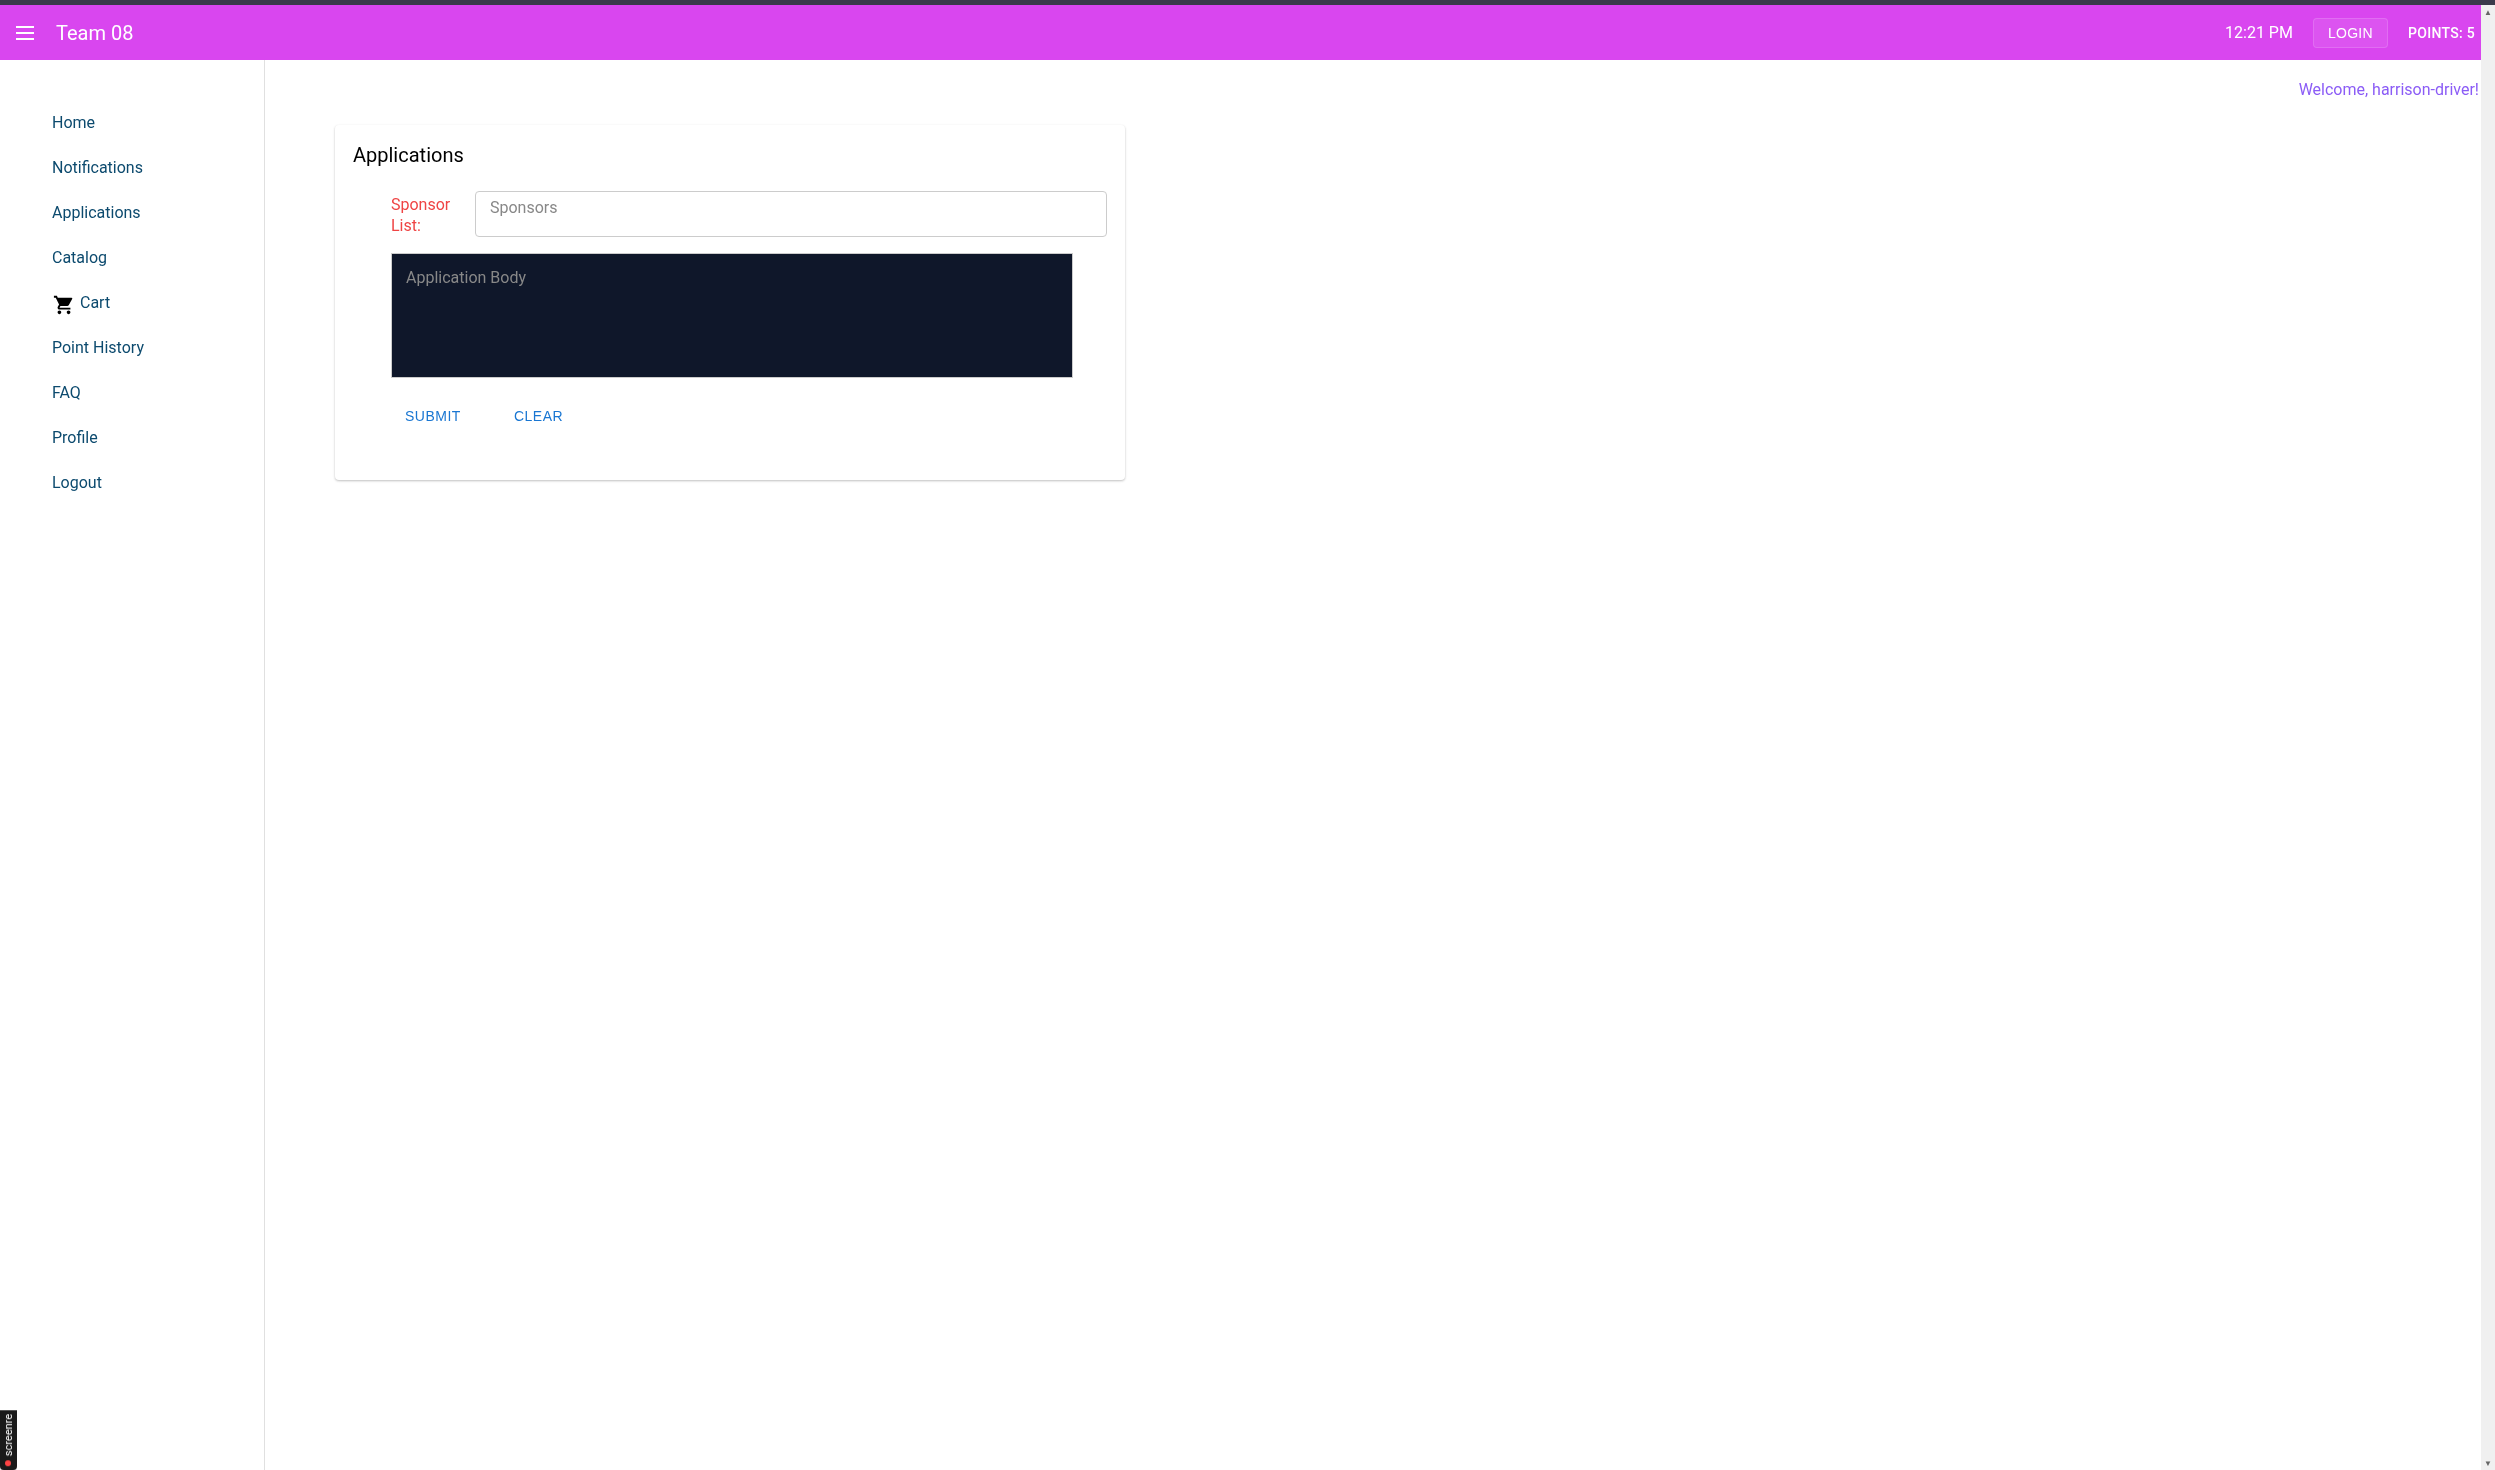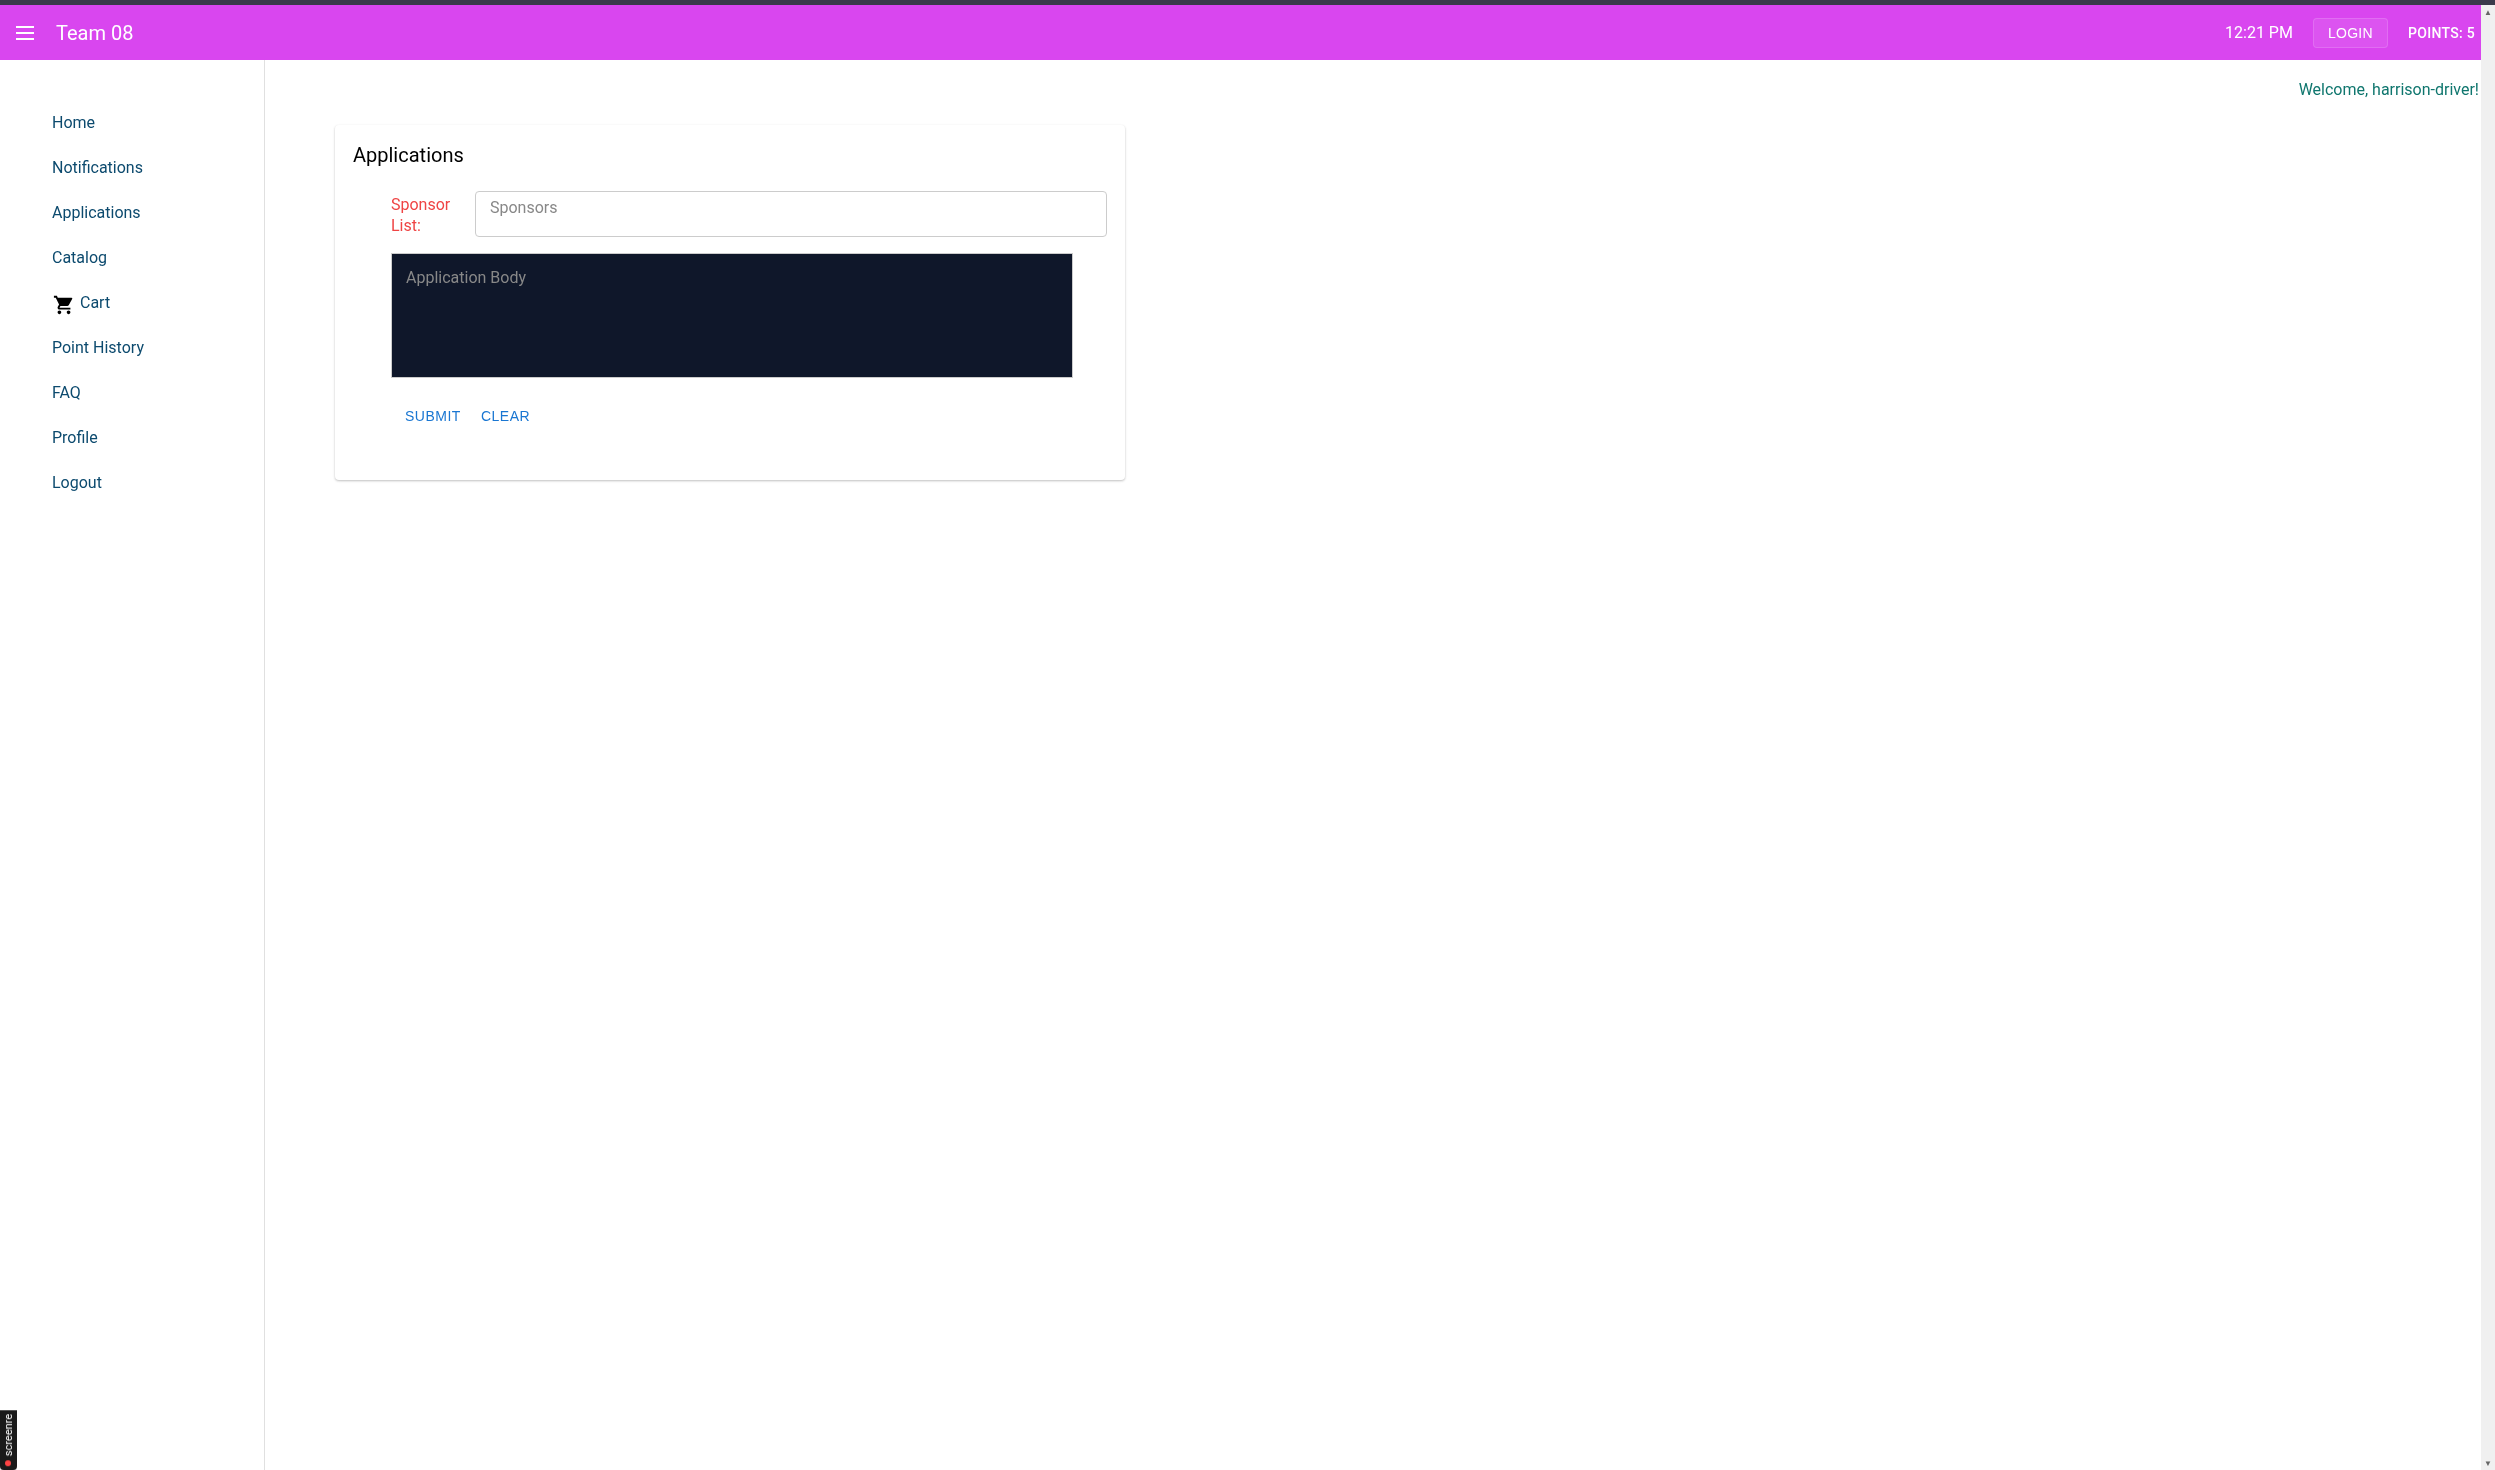--- a/index.html
+++ b/index.html
@@ -103,21 +103,21 @@
     .main {
       flex: 1;
       padding: 20px 16px 20px 70px;
       position: relative;
     }
     .welcome-text {
       position: absolute;
       top: 20px;
       right: 16px;
       font-size: 16px;
-      color: #0f766e;
+      color: #8b5cf6;
     }
     .card {
       background: #fff;
       border-radius: 4px;
       box-shadow: 0 1px 3px rgba(0,0,0,0.12), 0 1px 2px rgba(0,0,0,0.14);
       width: 790px;
       margin-top: 45px;
       padding: 18px 18px 50px 18px;
     }
     .card-title {
@@ -162,21 +162,21 @@
       height: 125px;
       resize: none;
       font-family: inherit;
       margin-bottom: 20px;
     }
     .textarea-field::placeholder {
       color: #888;
     }
     .button-row {
       display: flex;
-      gap: 4px;
+      gap: 37px;
       padding-left: 44px;
     }
     .text-btn {
       background: none;
       border: none;
       color: #1976d2;
       font-size: 14px;
       font-weight: 500;
       letter-spacing: 0.5px;
       cursor: pointer;

